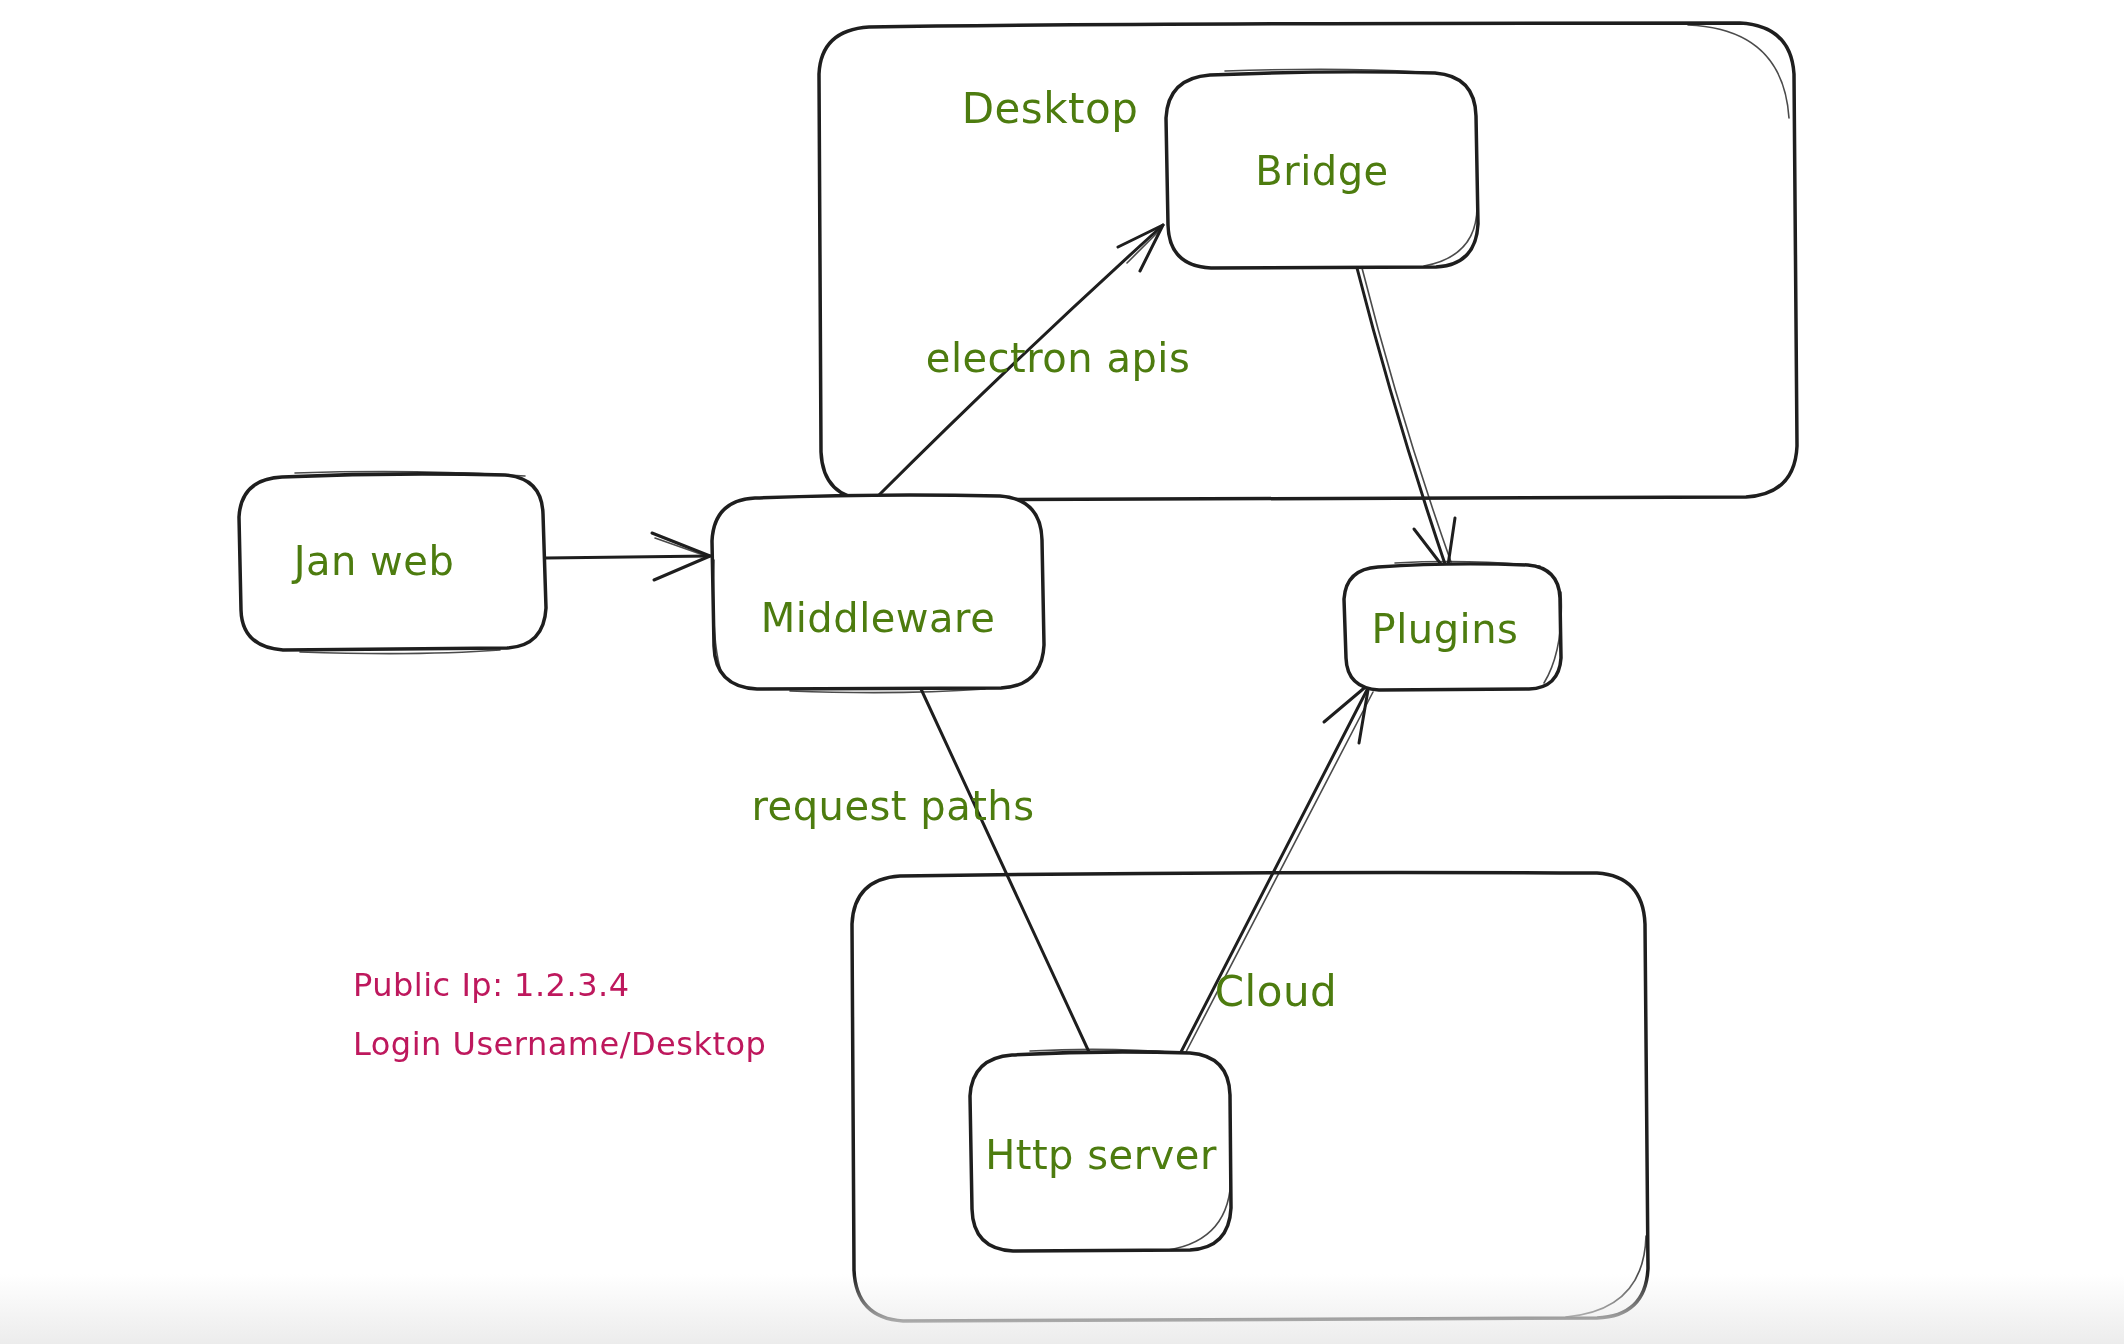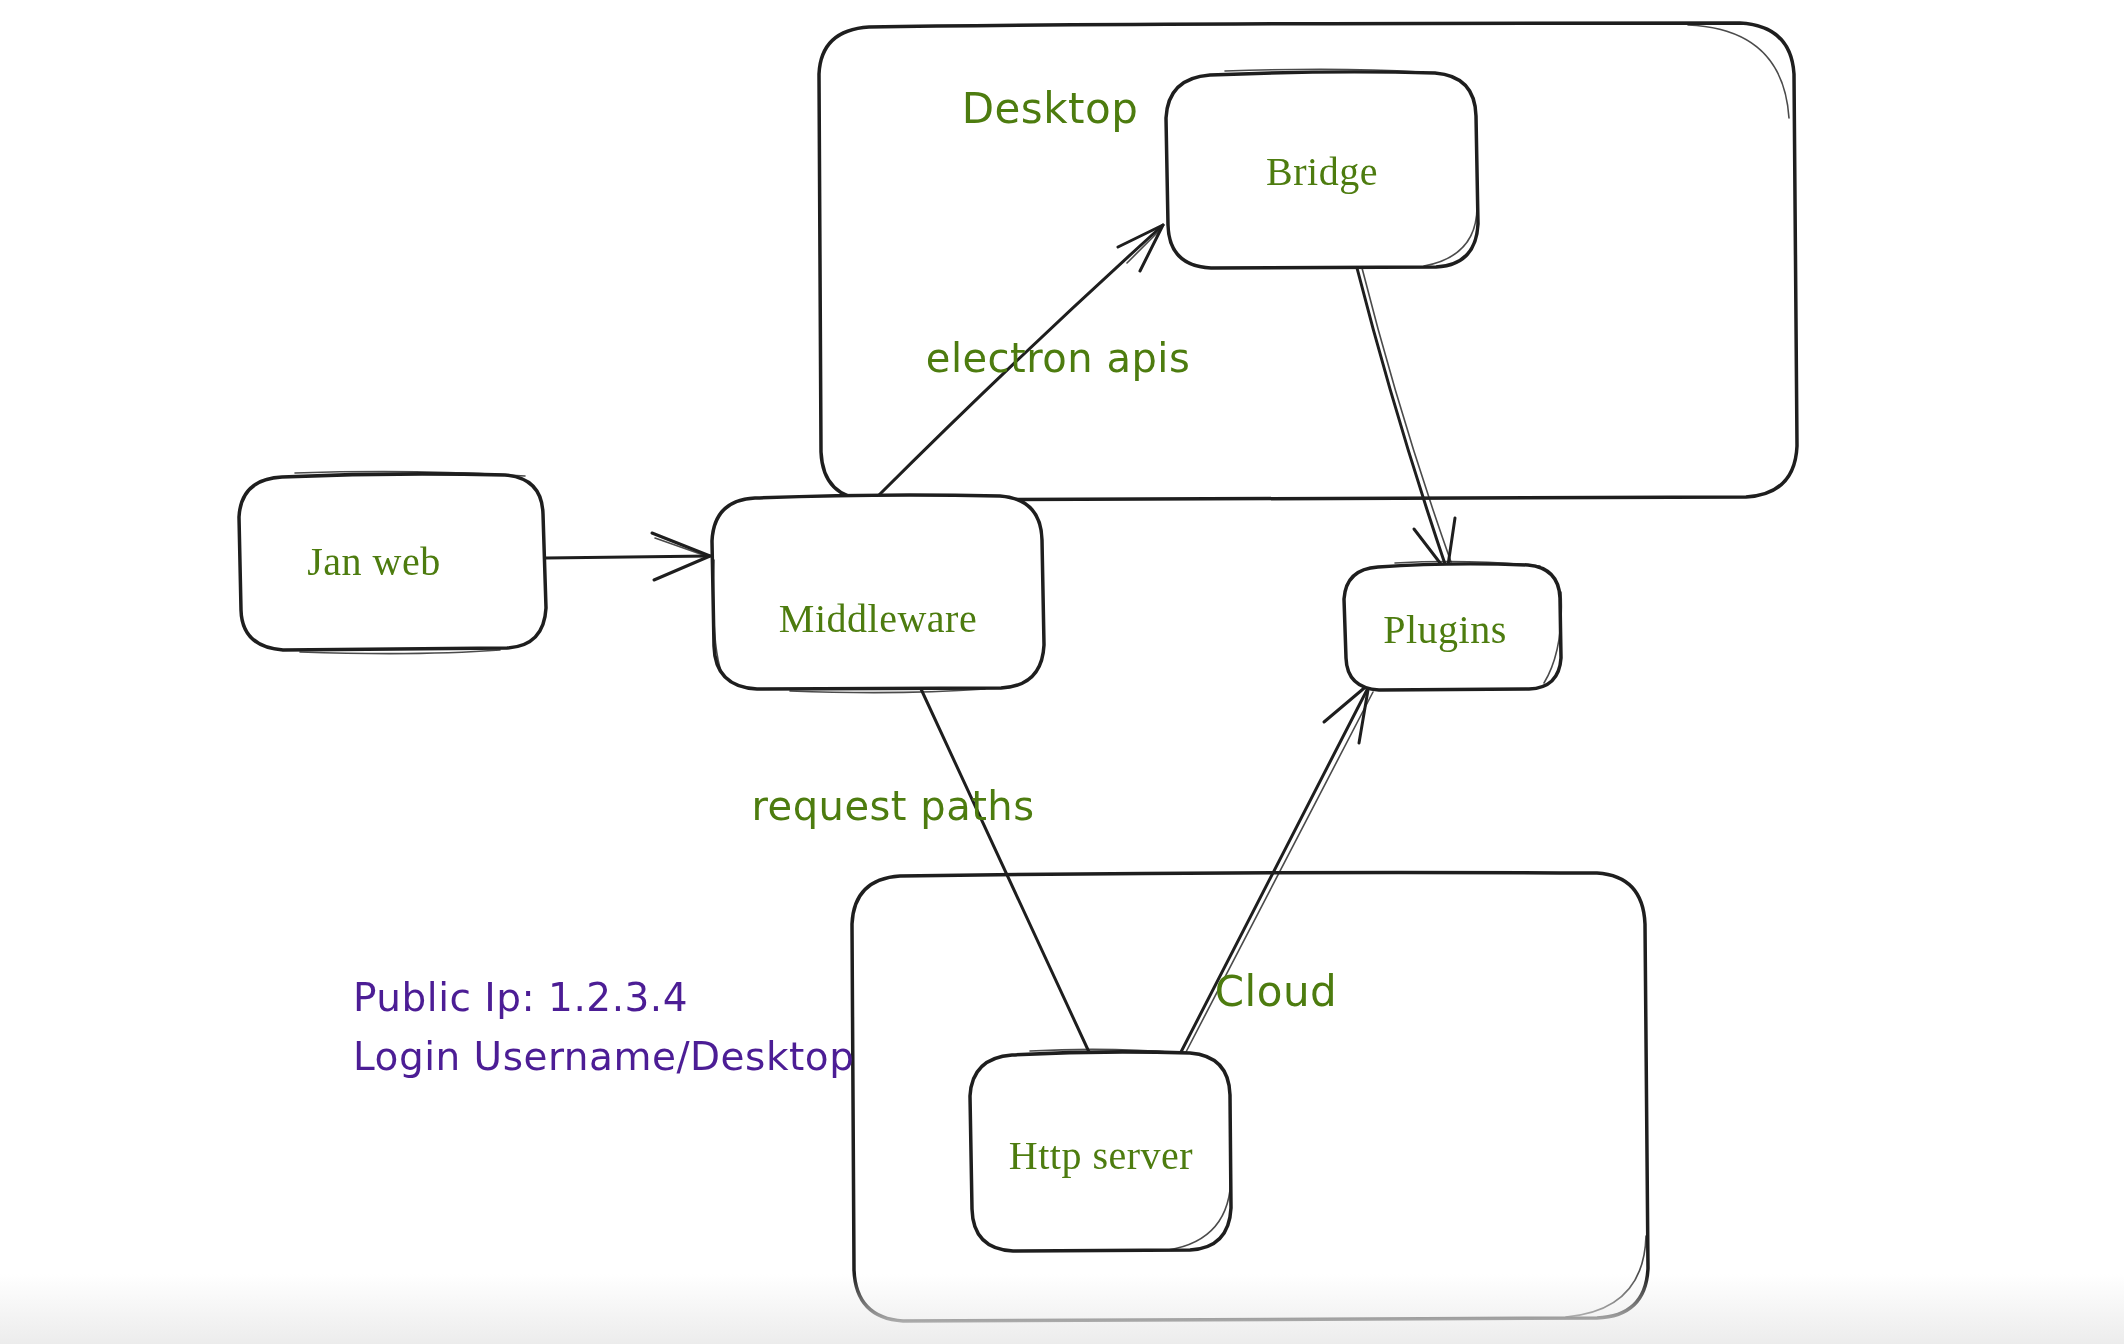--- a/index.html
+++ b/index.html
@@ -15,31 +15,30 @@
   .container-shape{fill:none;stroke:#1e1e1e;stroke-width:3.5;stroke-linecap:round;stroke-linejoin:round;}
   .edge{fill:none;stroke:#1e1e1e;stroke-width:3;stroke-linecap:round;stroke-linejoin:round;}
   .overdraw{fill:none;stroke:#1e1e1e;stroke-width:1.6;opacity:.8;stroke-linecap:round;}
   .lbl{
     position:absolute;
     color:#4d7c0f;
     white-space:nowrap;
     letter-spacing:.5px;
     transform:translate(-50%,-50%);
   }
-  .lbl-node{font-size:40px;font-family:Liberation Serif, serif;}
+  .lbl-node{font-size:40px;}
   .lbl-container{font-size:42px;}
   .lbl-edge{font-size:40px;}
   .lbl-note{
     position:absolute;
-    color:#4c1d95;
+    color:#be185d;
     white-space:nowrap;
-    font-size:39px;
+    font-size:32px;
     letter-spacing:.5px;
     transform:translate(0,-50%);
-    margin-top:12px;
   }
   #bottom-fade{
     position:absolute;left:0;bottom:0;width:100%;height:70px;
     background:linear-gradient(to bottom, rgba(236,236,236,0), #ececec);
     pointer-events:none;
   }
 </style>
 </head>
 <body>
 

